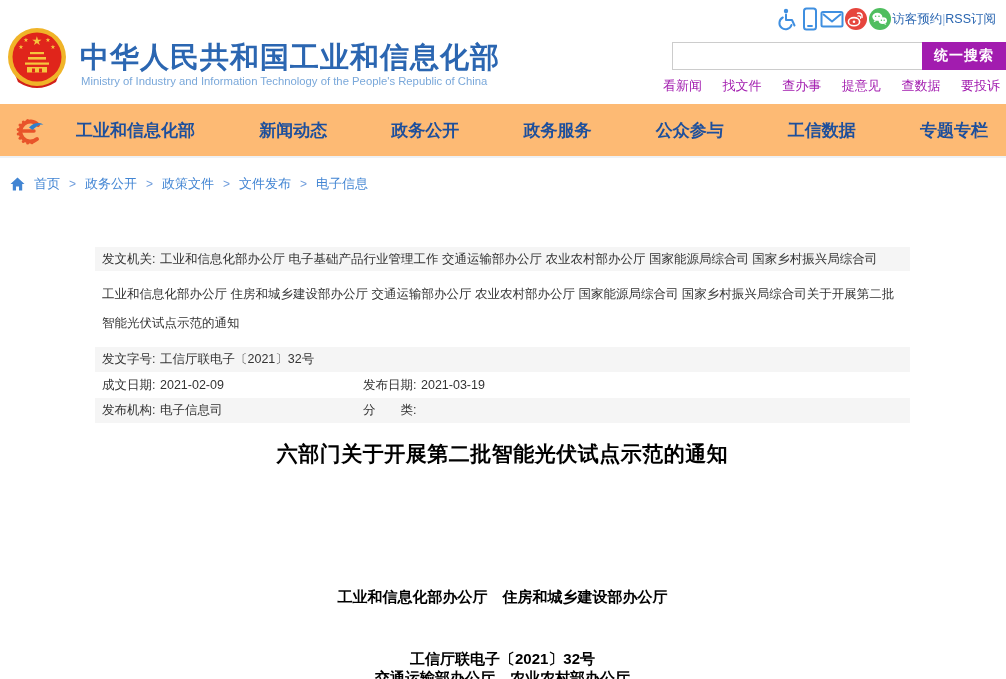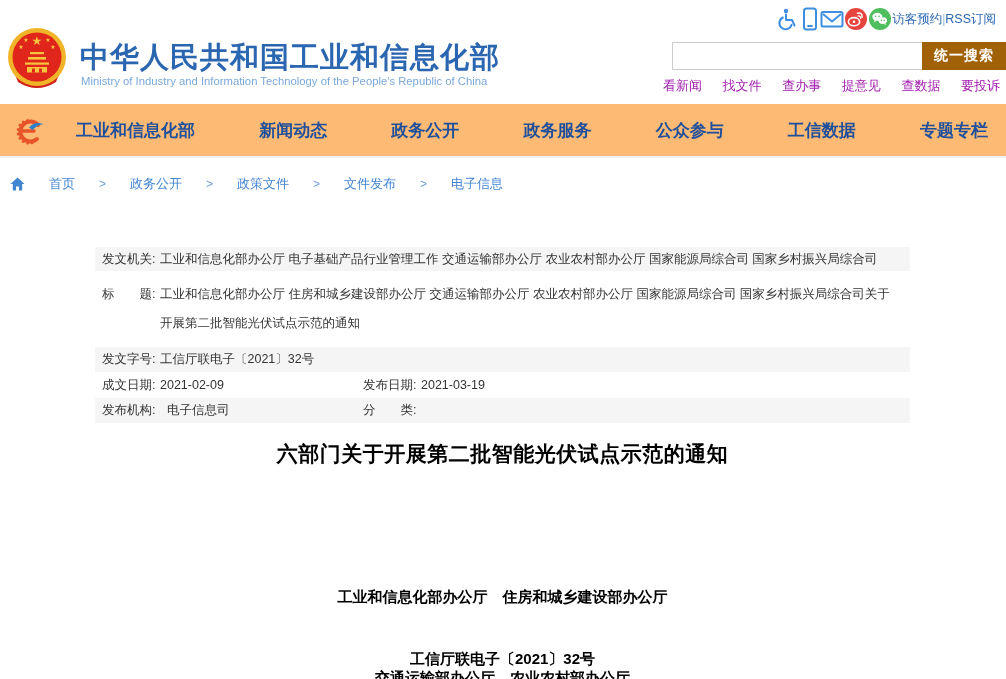--- a/index.html
+++ b/index.html
@@ -13,46 +13,46 @@
   .topbar .utxt { font-size:12.5px; color:#2965b0; cursor:pointer; white-space:nowrap; }
   .topbar .usep { font-size:12px; color:#9bb8dc; }
 
   
   .emblem { position:absolute; left:6px; top:26px; width:62px; height:68px; }
   .site-title { position:absolute; left:80px; top:38px; font-size:29px; font-weight:bold; color:#2b66b1; letter-spacing:1px; white-space:nowrap; }
   .site-subtitle { position:absolute; left:81px; top:75px; font-size:11.3px; color:#7aa8da; white-space:nowrap; }
 
   .search-wrap { position:absolute; left:672px; top:42px; width:334px; height:28px; }
   .search-input { position:absolute; left:0; top:0; width:250px; height:28px; border:1px solid #ccc; border-right:none; outline:none; padding:0 8px; font-size:13px; color:#333; background:#fff; }
-  .search-btn { position:absolute; left:250px; top:0; width:84px; height:28px; background:#a16207; color:#fff; border:none; font-size:14px; font-weight:bold; cursor:pointer; font-family:Liberation Serif, serif; letter-spacing:1px; }
+  .search-btn { position:absolute; left:250px; top:0; width:84px; height:28px; background:#a21caf; color:#fff; border:none; font-size:14px; font-weight:bold; cursor:pointer; font-family:Liberation Serif, serif; letter-spacing:1px; }
   .quick-links { position:absolute; left:663px; top:77px; width:337px; display:flex; justify-content:space-between; }
   .quick-links a { font-size:13px; color:#a21caf; text-decoration:none; cursor:pointer; white-space:nowrap; }
 
   
   .nav { position:absolute; left:0; top:104px; width:1006px; height:54px; border-bottom:2px solid #eef2f6; background:#fdba74; }
   .nav-logo { position:absolute; left:14px; top:11px; width:32px; height:32px; }
   .nav-items { position:absolute; left:76px; top:0; right:18px; height:52px; display:flex; justify-content:space-between; align-items:center; }
   .nav-items a { font-size:17px; font-weight:bold; color:#1d4f9c; text-decoration:none; cursor:pointer; white-space:nowrap; }
 
   
-  .breadcrumb { position:absolute; left:10px; top:174px; height:20px; display:flex; align-items:center; gap:24px; font-size:13px; }
+  .breadcrumb { position:absolute; left:10px; top:174px; height:20px; display:flex; align-items:center; gap:9px; font-size:13px; }
   .breadcrumb a { color:#4285d3; text-decoration:none; cursor:pointer; white-space:nowrap; }
   .breadcrumb .bsep { color:#6f9ddc; font-size:12px; }
 
   
   .meta { position:absolute; left:95px; top:247px; width:815px; font-size:12.5px; color:#333; }
   .meta-row { position:relative; display:flex; padding-left:7px; background:#f5f5f5; }
   .meta-row.white { background:#fff; }
   .meta-label { flex:0 0 58px; white-space:pre; }
   .meta-value { flex:1; }
   .r1 { height:24px; line-height:24px; }
   .r2 { padding-top:9px; padding-bottom:9px; line-height:29px; min-height:62px; padding-right:10px; }
   .r3 { height:25px; line-height:25px; }
   .r4 { height:26px; line-height:26px; }
-  .r5 { height:25px; line-height:25px;gap:7px; }
+  .r5 { height:25px; line-height:25px; }
   .pair2 { position:absolute; left:268px; top:0; display:flex; height:100%; }
   .pair2 .meta-label { flex:0 0 58px; }
   .doc-title { position:absolute; left:95px; top:440px; width:815px; text-align:center; font-size:21px; font-weight:bold; color:#000; letter-spacing:0.5px; }
   .org-lines { position:absolute; left:95px; top:529px; width:815px; text-align:center; font-size:15px; font-weight:bold; color:#000; line-height:27px; white-space:pre-wrap; }
   .doc-number { position:absolute; left:95px; top:650px; width:815px; text-align:center; font-size:15px; font-weight:bold; color:#000; }
 </style>
 </head>
 <body>
 
 <div class="page">
@@ -186,21 +186,20 @@
     <span class="bsep">&gt;</span>
     <a>电子信息</a>
   </div>
 
   <div class="meta">
     <div class="meta-row r1">
       <span class="meta-label">发文机关:</span>
       <span class="meta-value">工业和信息化部办公厅 电子基础产品行业管理工作 交通运输部办公厅 农业农村部办公厅 国家能源局综合司 国家乡村振兴局综合司</span>
     </div>
     <div class="meta-row white r2">
-      <span class="meta-label">标　　题:</span>
       <span class="meta-value">工业和信息化部办公厅 住房和城乡建设部办公厅 交通运输部办公厅 农业农村部办公厅 国家能源局综合司 国家乡村振兴局综合司关于开展第二批智能光伏试点示范的通知</span>
     </div>
     <div class="meta-row r3">
       <span class="meta-label">发文字号:</span>
       <span class="meta-value">工信厅联电子〔2021〕32号</span>
     </div>
     <div class="meta-row white r4">
       <span class="meta-label">成文日期:</span>
       <span>2021-02-09</span>
       <span class="pair2">

